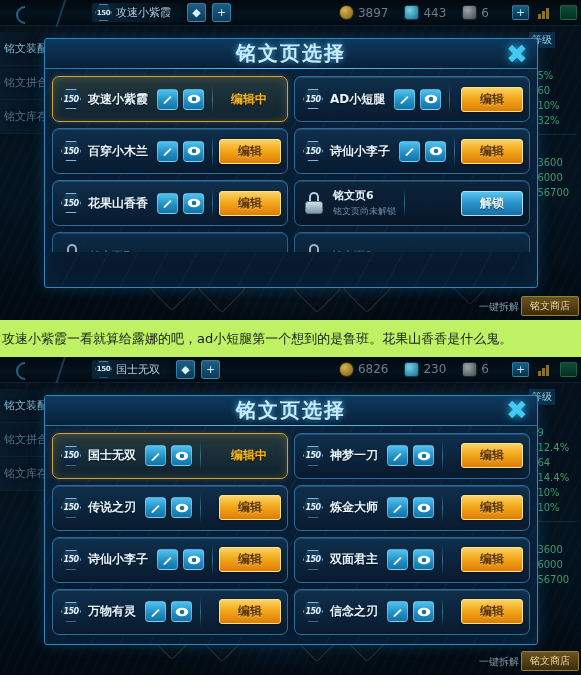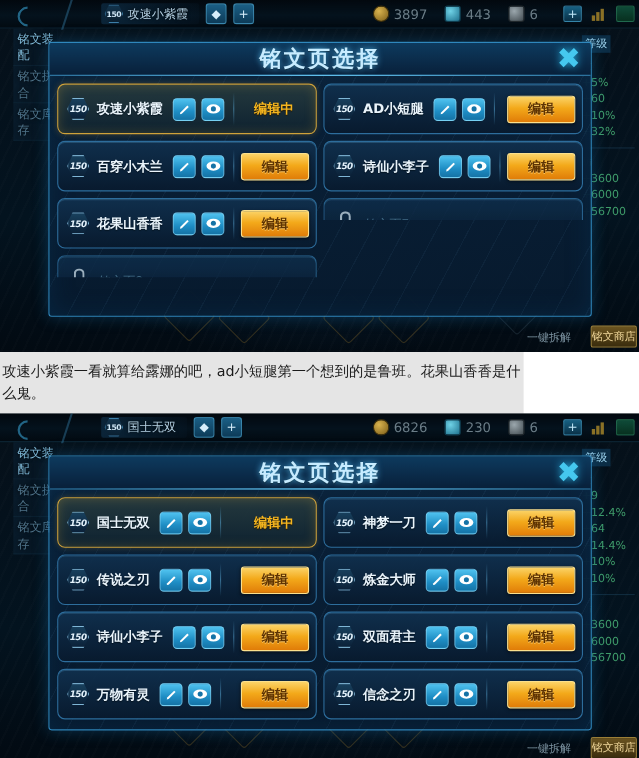--- a/index.html
+++ b/index.html
@@ -117,21 +117,21 @@
   .tb-right-ico.bars { background: transparent; border: none; position: relative; }
   .tb-right-ico.bars span {
     position: absolute; bottom: 1px; width: 3px; background: #8a7126;
   }
   .tb-right-ico.bars span:nth-child(1){left:2px;height:5px;}
   .tb-right-ico.bars span:nth-child(2){left:6px;height:8px;}
   .tb-right-ico.bars span:nth-child(3){left:10px;height:11px;}
 
   
   .sidebar {
-    position: absolute; left: 0; top: 26px; width: 52px; padding-left: 12px;
+    position: absolute; left: 0; top: 32px; width: 52px;
   }
   .side-item {
     height: 34px; display: flex; align-items: center; padding-left: 4px;
     font-size: 11px; color: #4f7389;
     border-bottom: 1px solid rgba(25,60,85,0.25);
     text-shadow: 0 0 4px rgba(0,0,0,0.8);
     background: linear-gradient(90deg, rgba(9,28,44,0.9), rgba(5,16,26,0.2));
   }
   .side-item.active { color: #7fb8d6; }
 
@@ -145,21 +145,21 @@
     padding: 1px 3px; display: inline-block; margin-bottom: 4px;
   }
   .stat-sub { font-size: 9px; color: #2f6d51; margin: 2px 0 1px; }
   .stat-line { font-size: 10px; color: #3f9c6a; line-height: 1.5; }
   .stat-div { height:1px; background: rgba(40,90,120,0.35); margin: 6px 2px; }
   .bottom-btn {
     position: absolute; right: 2px; bottom: 4px;
     font-size: 10px; color: #f0d79a;
     background: linear-gradient(180deg,#6b5420,#3a2c0d);
     border: 1px solid #9c7f37; border-radius: 2px;
-    padding: 2px 0;
+    padding: 2px 8px;
   }
   .bottom-btn2 {
     position: absolute; right: 58px; bottom: 4px;
     font-size: 10px; color: #7f96a4;
     padding: 2px 4px;
   }
 
   
   .modal {
     position: absolute; left: 44px; top: 38px; width: 494px; height: 250px;
@@ -291,23 +291,23 @@
   .locked-sub { font-size: 9px; color: #6b8ba2; margin-top: 2px; }
 
   .row-partial { overflow: hidden; height: 20px; }
   .page-card.partial {
     height: 46px; opacity: 0.85;
   }
   .partial-name { margin-left: 7px; font-size: 11px; color: #4d7a95; }
 
   
   .caption {
-    width: 476px; padding: 9px 2px 8px 2px;
+    width: 581px; padding: 9px 2px 8px 2px;
     font-size: 13px; color: #1a1a1a; line-height: 1.5;
-    background: #e5e5e5;
+    background: #bef264;
   }
 </style>
 </head>
 <body>
 
 <div class="screenshot shot-a">
   <div class="game-bg"></div>
   <div class="bg-diagwash"></div>
 
   <div class="bg-hex" style="left:155px;top:270px;width:34px;height:34px;"></div>
@@ -486,20 +486,34 @@
                 <circle cx="7" cy="5" r="2.3" fill="#1573a6"></circle>
               </svg>
           </span>
         </span>
         <span class="pc-sep"></span>
         <span class="pc-action">
           <span class="btn-edit">编辑</span>
         </span>
       </div>
 
+      <div class="page-card locked">
+        <span class="lock-ico">
+          <span class="shackle"></span>
+            <span class="body"></span>
+        </span>
+        <span class="locked-texts">
+          <div class="locked-title">铭文页6</div>
+          <div class="locked-sub">铭文页尚未解锁</div>
+        </span>
+        <span class="pc-sep"></span>
+        <span class="pc-action">
+          <span class="btn-unlock">解锁</span>
+        </span>
+      </div>
 
       <div class="row-partial">
         <div class="page-card partial">
           <span class="lock-ico">
               <span class="shackle"></span>
             </span>
           <span class="partial-name">铭文页7</span>
 
         </div>
       </div>

